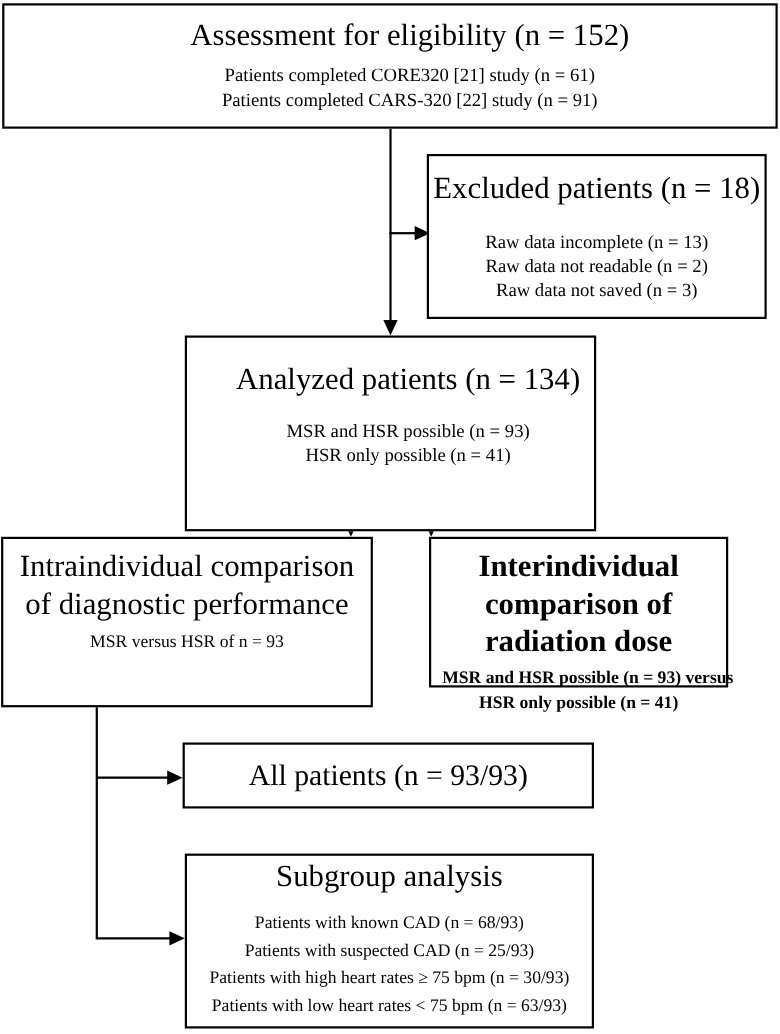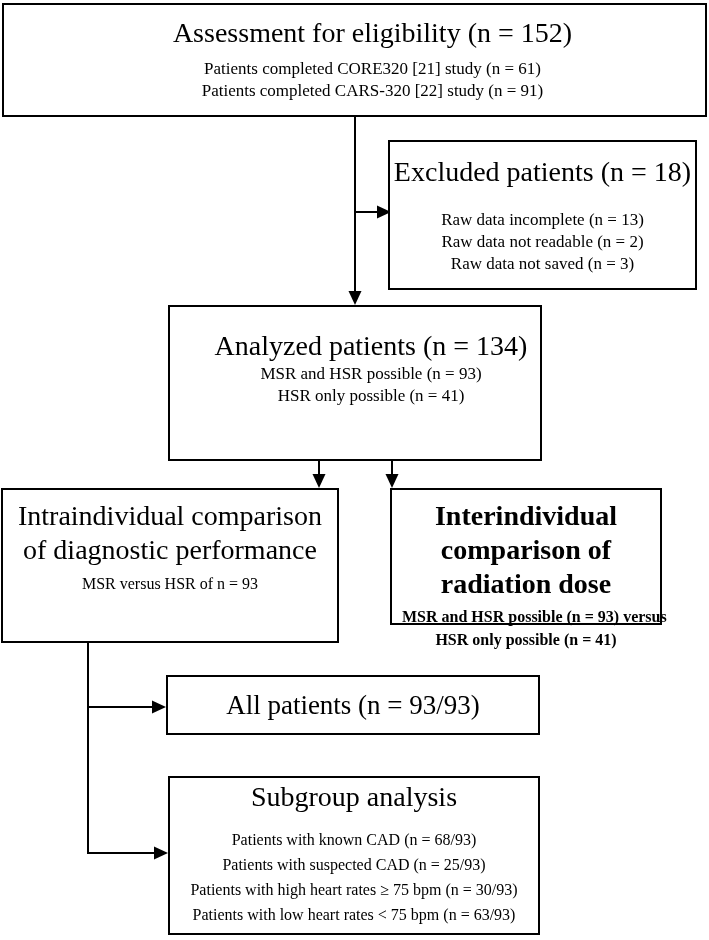--- a/index.html
+++ b/index.html
@@ -48,22 +48,22 @@
   .s16 .sub { font-size: 16px; line-height: 23px; }
   .s16g .sub { font-size: 16px; line-height: 25px; }
 
   
   .b-assessment { left: 2px;   top: 3px;   width: 705px; height: 114px; padding-top: 11px; padding-left: 36px; }
   .b-assessment .subs { margin-top: 8px; }
 
   .b-excluded   { left: 388px; top: 140px; width: 309px; height: 150px; padding-top: 13px; }
   .b-excluded .subs { margin-top: 20px; }
 
-  .b-analyzed   { left: 168px; top: 305px; width: 374px; height: 156px; padding-top: 22px; padding-left: 32px; }
-  .b-analyzed .subs { margin-top: 0; }
+  .b-analyzed   { left: 168px; top: 305px; width: 374px; height: 178px; padding-top: 22px; padding-left: 32px; }
+  .b-analyzed .subs { margin-top: 18px; }
 
   .b-intra      { left: 1px;   top: 488px; width: 338px; height: 155px; padding: 9px 10px 12px 10px; }
   .b-intra .subs { margin-top: 5px; }
 
   .b-inter      { left: 390px; top: 488px; width: 272px; height: 137px; padding: 9px 10px 0 10px; font-weight: bold; }
   .b-inter .subs { margin-top: 4px; }
 
   .b-all        { left: 166px; top: 675px; width: 374px; height: 60px;
                   display: flex; align-items: center; justify-content: center; }
 

